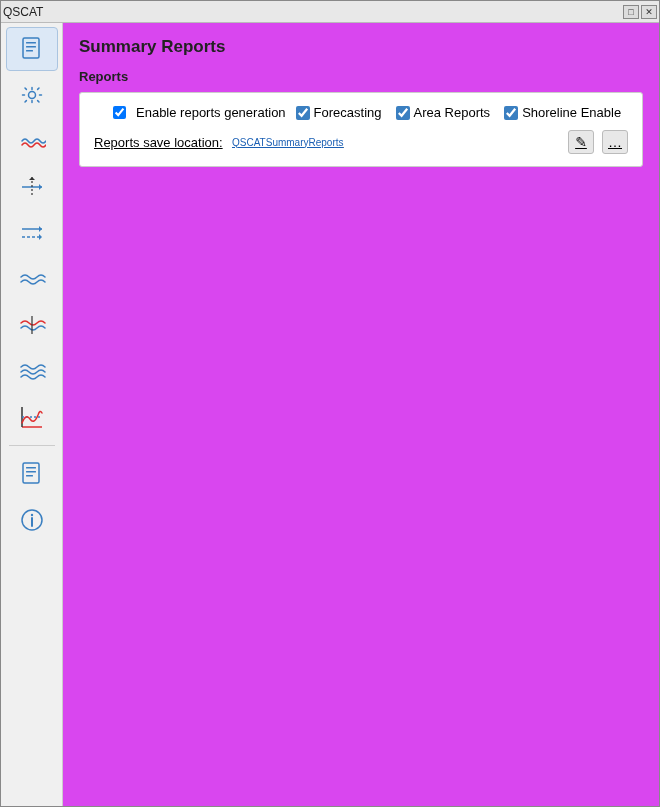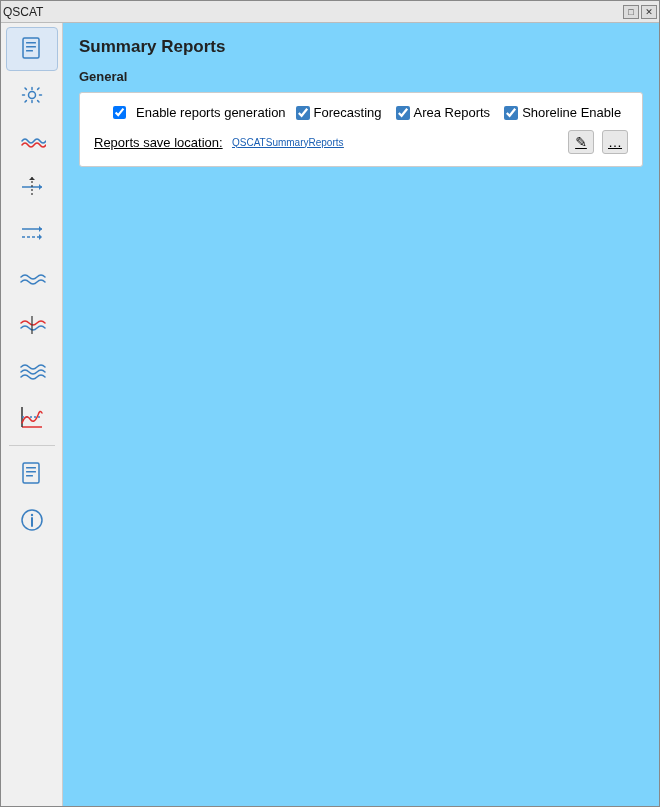--- a/index.html
+++ b/index.html
@@ -85,21 +85,21 @@
     }
     .sidebar-divider {
       width: 46px;
       height: 1px;
       background: #ccc;
       margin: 4px 0;
     }
     .content-area {
       flex: 1;
       padding: 14px 16px;
-      background: #7dd3fc;
+      background: #d946ef;
       overflow-y: auto;
     }
     .page-title {
       font-size: 17px;
       font-weight: bold;
       color: #222;
       margin-bottom: 12px;
     }
     .section-label {
       font-size: 13px;
@@ -275,21 +275,21 @@
           <circle cx="14" cy="14" r="10" fill="none" stroke="#3a7fc1" stroke-width="1.5"></circle>
           <line x1="14" y1="12" x2="14" y2="20" stroke="#3a7fc1" stroke-width="2" stroke-linecap="round"></line>
           <circle cx="14" cy="9" r="1.2" fill="#3a7fc1"></circle>
         </svg>
       </div>
 
     </div>
 
     <div class="content-area">
       <div class="page-title">Summary Reports</div>
-      <div class="section-label">General</div>
+      <div class="section-label">Reports</div>
 
       <div class="panel-box">
 
         <div class="enable-row">
           <input type="checkbox" id="enable-reports" checked="" style="">
           <label class="enable-label" for="enable-reports">Enable reports generation</label>
 
           <div class="checkboxes-row">
             <div class="checkbox-item">
               <input type="checkbox" id="forecasting" checked="" style="">

